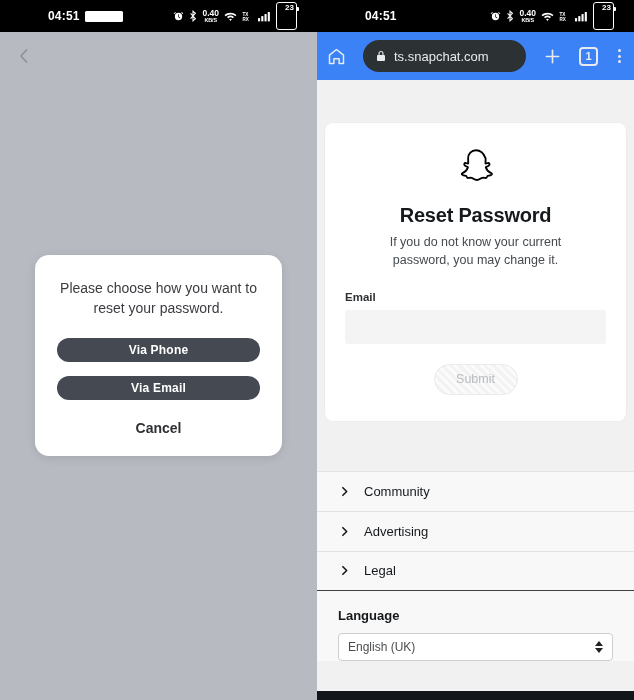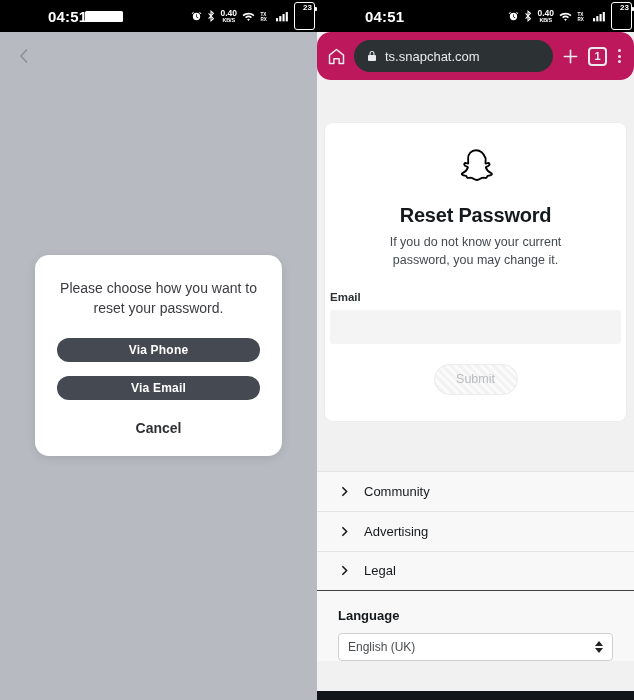--- a/index.html
+++ b/index.html
@@ -11,30 +11,30 @@
   }
   .screen { display: flex; width: 634px; height: 700px; }
 
   
   .statusbar {
     height: 32px; background: #000; color: #fff;
     display: flex; align-items: center;
     font-size: 11.5px; font-weight: 700;
     position: relative; flex: none;
   }
-  .sb-time { position: absolute; left: 48px; letter-spacing: .2px; font-size: 15px; }
+  .sb-time { position: absolute; left: 48px; letter-spacing: .2px; font-size: 12px; }
   .sb-note {
     position: absolute; left: 85px; width: 11px; height: 11px;
     background: #fff; color: #000; border-radius: 1.5px;
     font-size: 8px; font-weight: 700; line-height: 11px; text-align: center;
     font-family: "Liberation Sans", sans-serif;
     padding-left: 38px;
   }
   .sb-right {
-    position: absolute; right: 2px; display: flex;
+    position: absolute; right: 20px; display: flex;
     align-items: center; gap: 5px;
   }
   .sb-right svg { display: block; }
   .kbs { text-align: center; line-height: 1; }
   .kbs .n { font-size: 8.5px; font-weight: 700; display: block; }
   .kbs .u { font-size: 5.5px; font-weight: 700; display: block; letter-spacing: -.2px; }
   .batt {
     border: 1.2px solid #fff; border-radius: 3px; padding: 0 2px;
     font-size: 8px; font-weight: 700; height: 28px; line-height: 10px;
     min-width: 21px; text-align: right; position: relative;
@@ -100,22 +100,22 @@
     font-family: inherit;
   }
 
   
   .right {
     width: 317px; height: 700px; background: #f1f1f1;
     display: flex; flex-direction: column; flex: none;
     position: relative; overflow: hidden;
   }
   .toolbar {
-    height: 48px; background: #be185d; display: flex;
-    align-items: center; padding: 0 9px; gap: 7px; flex: none; border-radius: 14px;
+    height: 48px; background: #3b82f6; display: flex;
+    align-items: center; padding: 0 9px; gap: 16px; flex: none;
   }
   .tb-icon { color: #e8eaed; display: flex; align-items: center; justify-content: center; }
   .omnibox {
     flex: 1; height: 32px; background: #2c3134; border-radius: 16px;
     display: flex; align-items: center; gap: 7px; padding: 0 12px;
     min-width: 0;
   }
   .omnibox .url {
     color: #e8eaed; font-size: 13px; white-space: nowrap;
     overflow: hidden; text-overflow: ellipsis;
@@ -126,21 +126,21 @@
     display: flex; align-items: center; justify-content: center;
     flex: none;
   }
   .dots { display: flex; flex-direction: column; gap: 2.5px; padding: 0 4px; }
   .dots i { width: 3px; height: 3px; background: #e8eaed; border-radius: 50%; display: block; }
 
   .page { flex: 1; overflow: hidden; background: #f1f1f1; position: relative; }
 
   .card {
     margin: 43px 8px 0; background: #fff; border-radius: 8px;
-    padding: 22px 5px 26px; text-align: center;
+    padding: 22px 20px 26px; text-align: center;
     box-shadow: 0 0 0 1px rgba(0,0,0,.02);
   }
   .ghost { margin: 0 auto 13px; display: block; }
   .card-title {
     font-size: 20px; font-weight: 700; color: #16191c;
     letter-spacing: -.2px; margin-bottom: 7px;
   }
   .card-sub {
     font-size: 12.5px; color: #454a4f; line-height: 1.42;
     margin: 0 auto 21px; max-width: 215px;

